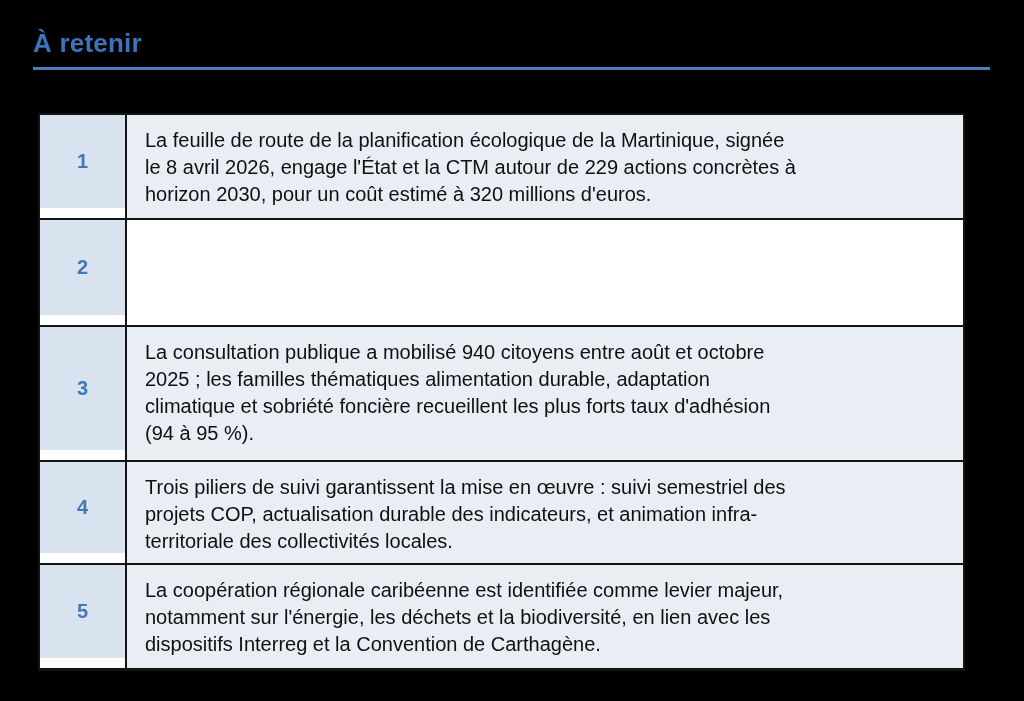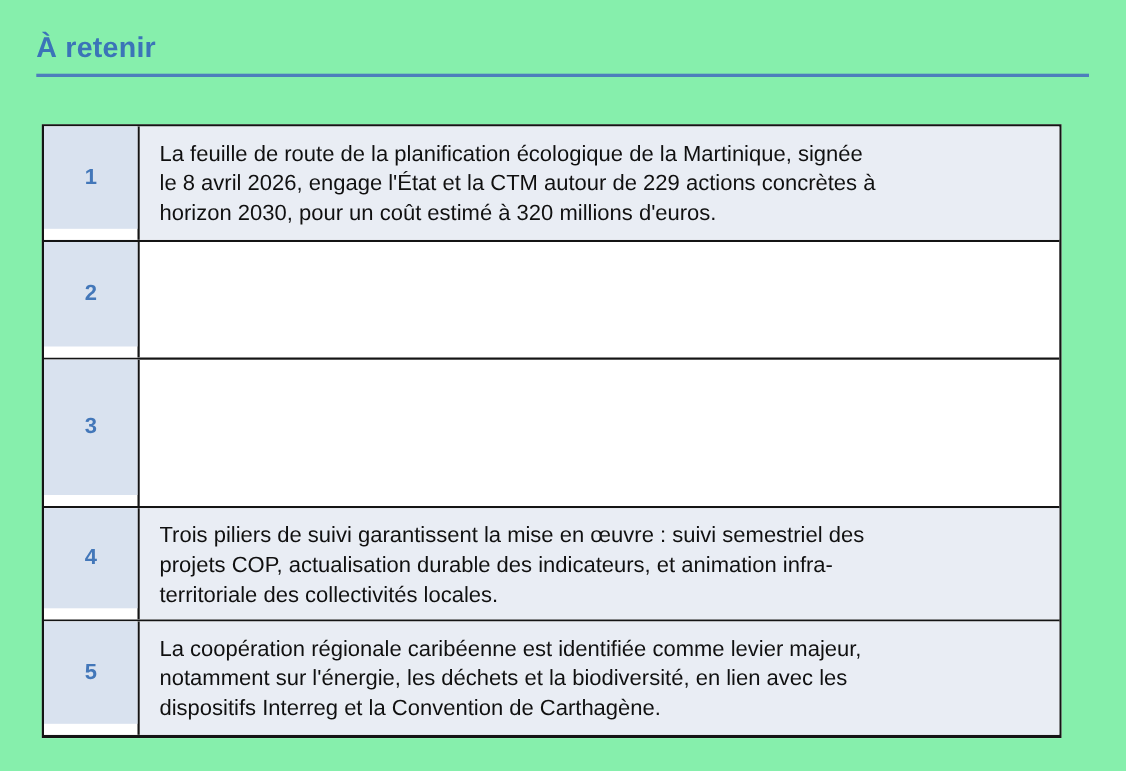--- a/index.html
+++ b/index.html
@@ -1,19 +1,19 @@
 <!DOCTYPE html>
 <html style="--heading-blue: #3b74b8; --rule-blue: #4d7ebc; --number-blue: #4377b9; --number-cell-bg: #d9e2ef; --text-cell-bg: #e9edf4; --table-border: #141414; --body-text: #101010;"><head>
 <meta charset="utf-8">
 <style>
   * { margin: 0; padding: 0; box-sizing: border-box; }
   html, body { width: 1024px; height: 701px; background: #ffffff; overflow: hidden; }
   body { font-family: "Liberation Sans", "DejaVu Sans", sans-serif; position: relative; }
 
-  .page { position: absolute; inset: 0; background: #86efac; }
+  .page { position: absolute; inset: 0; background: #000000; }
 
   .title {
     position: absolute;
     left: 33px;
     top: 28px;
     font-size: 26px;
     font-weight: bold;
     color: var(--heading-blue, #3b74b8);
     letter-spacing: 0.2px;
   }
@@ -106,20 +106,26 @@
         </div>
       </div>
     </div>
 
     <div class="row">
       <div class="num-cell">
         <div class="num-fill">
           <span class="num">3</span>
         </div>
       </div>
+      <div class="text-cell">
+        <p class="text">La consultation publique a mobilisé 940 citoyens entre août et octobre
+2025 ; les familles thématiques alimentation durable, adaptation
+climatique et sobriété foncière recueillent les plus forts taux d'adhésion
+(94 à 95 %).</p>
+      </div>
     </div>
 
     <div class="row">
       <div class="num-cell">
         <div class="num-fill">
           <span class="num">4</span>
         </div>
       </div>
       <div class="text-cell">
         <p class="text">Trois piliers de suivi garantissent la mise en œuvre : suivi semestriel des

